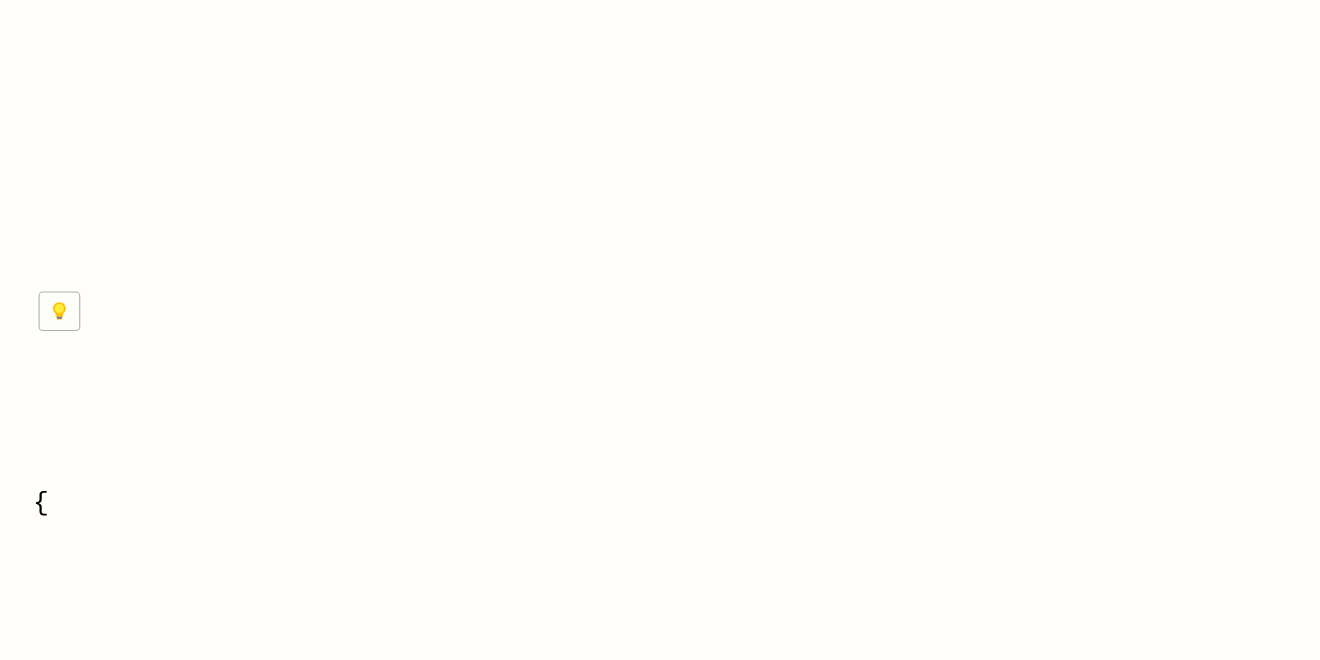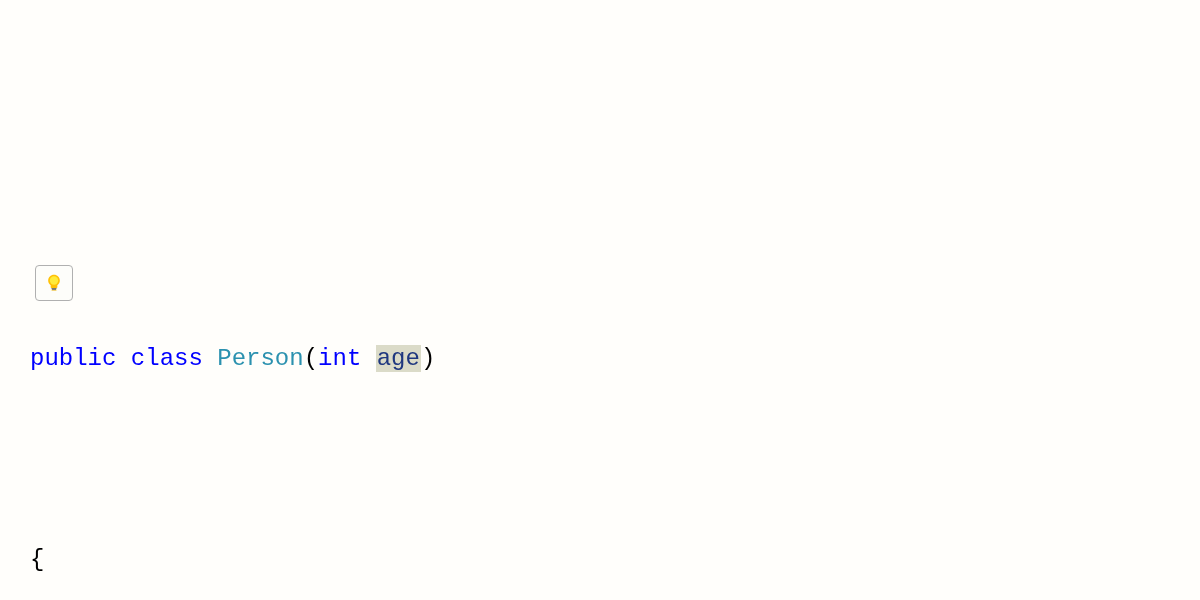--- a/index.html
+++ b/index.html
@@ -57,21 +57,20 @@
       width: 20px;
       height: 20px;
     }
   </style>
 </head>
 <body>
 
 
 
 <div class="code-container">
-  <span class="line"><span class="tok-keyword">public</span> <span class="tok-keyword">class</span> <span class="tok-class-name">Person</span><span class="tok-punct">(</span><span class="tok-keyword">int</span> <span class="highlight tok-param">age</span><span class="tok-punct">)</span></span>
   <span class="line"></span>
   <span class="line"><span class="tok-punct">{</span></span>
   
   
   
   
   
 </div>
 
 <div class="lightbulb-container">

